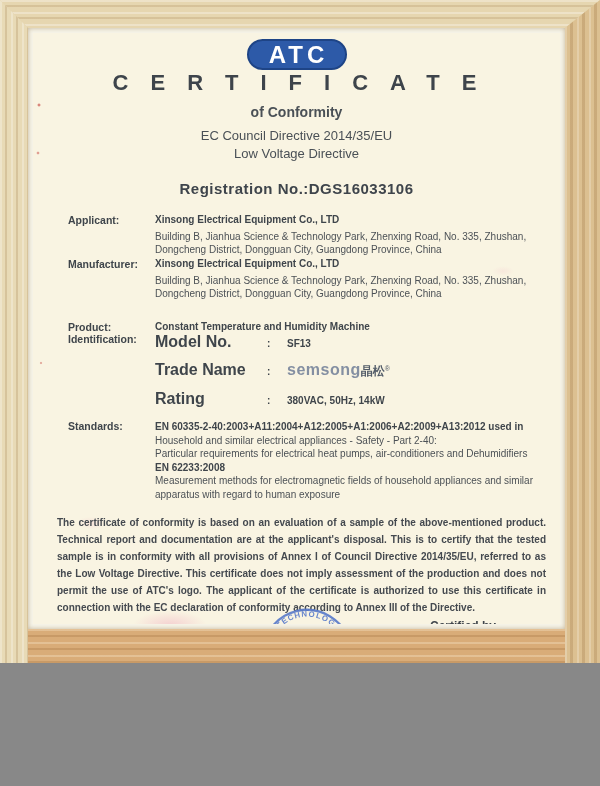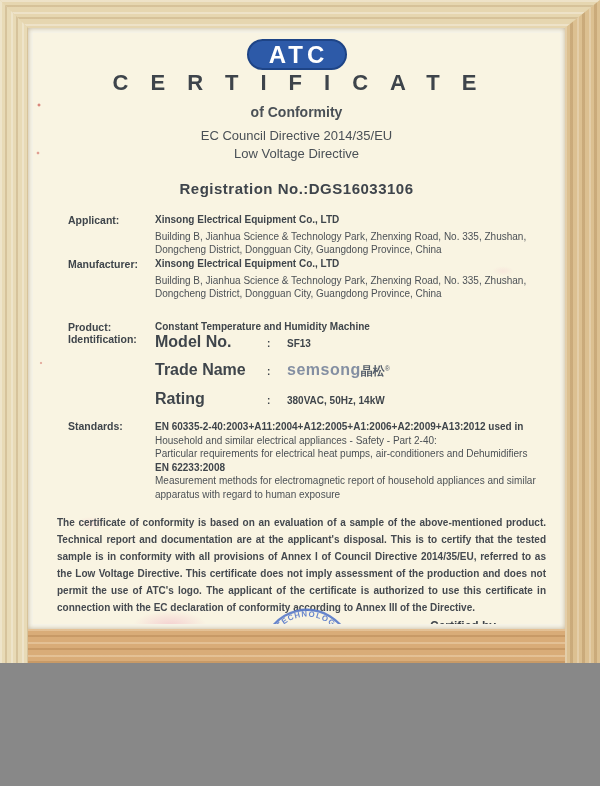--- a/index.html
+++ b/index.html
@@ -175,21 +175,21 @@
           </div>
         </div>
 
         <div class="row" style="margin-top:2px;">
           <div class="row-label">Standards:</div>
           <div class="row-value">
             <div class="std-line std-bold">EN 60335-2-40:2003+A11:2004+A12:2005+A1:2006+A2:2009+A13:2012 used in</div>
             <div class="std-line">Household and similar electrical appliances - Safety - Part 2-40:</div>
             <div class="std-line">Particular requirements for electrical heat pumps, air-conditioners and Dehumidifiers</div>
             <div class="std-line std-bold">EN 62233:2008</div>
-            <div class="std-line">Measurement methods for electromagnetic report of household appliances and similar</div>
+            <div class="std-line">Measurement methods for electromagnetic fields of household appliances and similar</div>
             <div class="std-line">apparatus with regard to human exposure</div>
           </div>
         </div>
       </div>
 
       <div class="body-par">The certificate of conformity is based on an evaluation of a sample of the above-mentioned product. Technical report and documentation are at the applicant's disposal. This is to certify that the tested sample is in conformity with all provisions of Annex I of Council Directive 2014/35/EU, referred to as the Low Voltage Directive. This certificate does not imply assessment of the production and does not permit the use of ATC's logo. The applicant of the certificate is authorized to use this certificate in connection with the EC declaration of conformity according to Annex III of the Directive.</div>
 
       <div class="footer">
 
         <svg class="stamp" viewBox="0 0 100 100">

